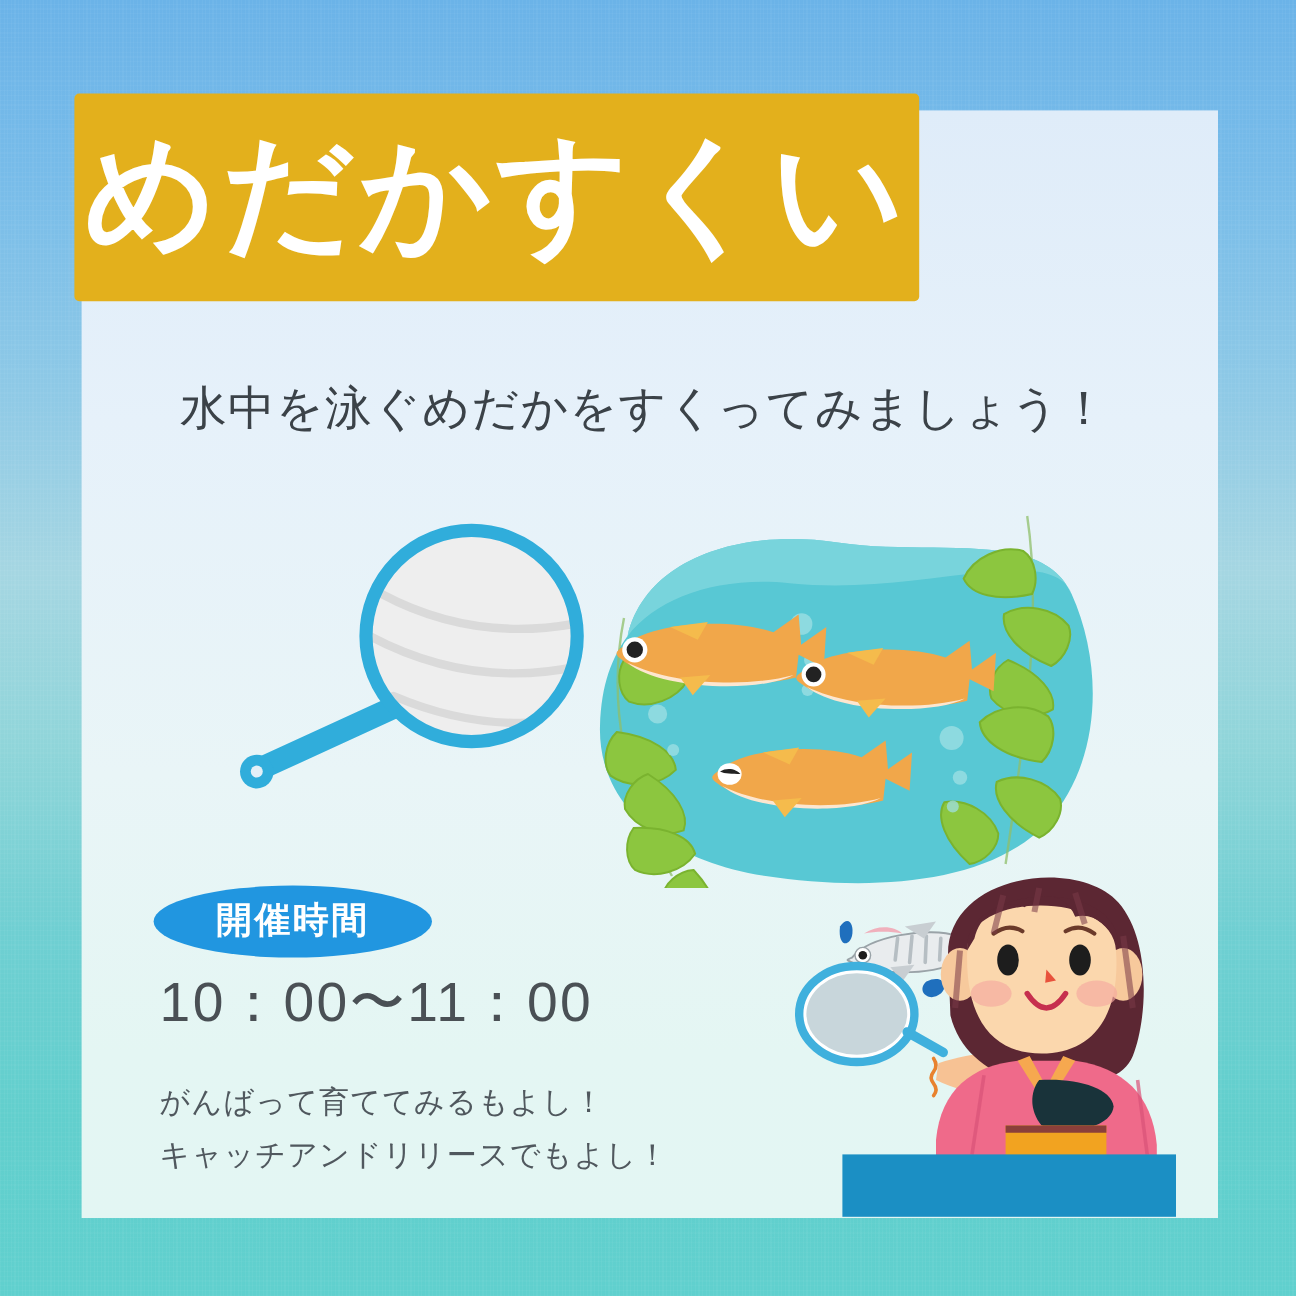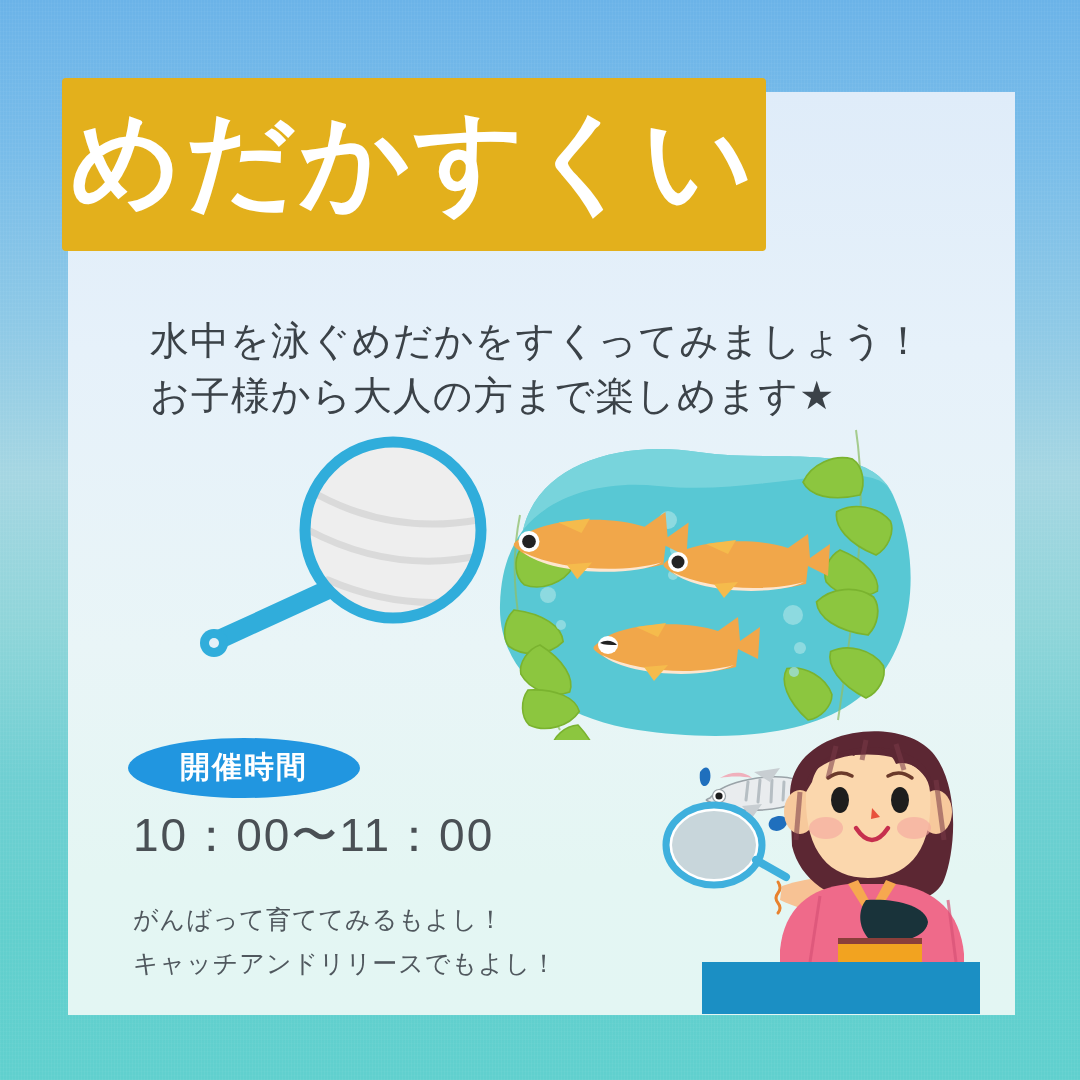--- a/index.html
+++ b/index.html
@@ -215,21 +215,20 @@
       <path d="M48 12 L78 8 L70 22 Z" fill="#f5bb4c"></path>
       <path d="M56 52 L80 50 L66 66 Z" fill="#f5bb4c"></path>
       <ellipse cx="20" cy="30" rx="10" ry="9" fill="#ffffff"></ellipse>
       <path d="M12 28 C18 24 26 26 29 30 C22 30 16 30 12 28 Z" fill="#222"></path>
     </g>
   </svg>
 </div>
 
 <div class="subtitle">
   <div>水中を泳ぐめだかをすくってみましょう！</div>
-  <div>お子様から大人の方まで楽しめます★</div>
 </div>
 
 <div class="banner">
   <span class="banner-title">めだかすくい</span>
 </div>
 
 <div class="badge">
   <span class="badge-label">開催時間</span>
 </div>
 <div class="time">10：00〜11：00</div>

